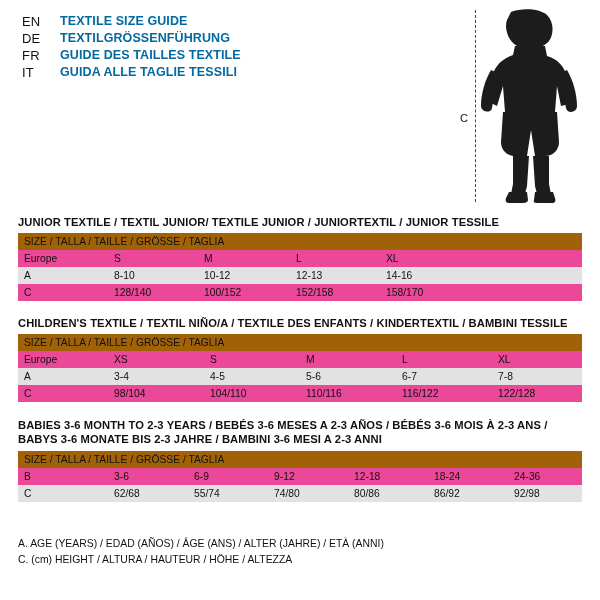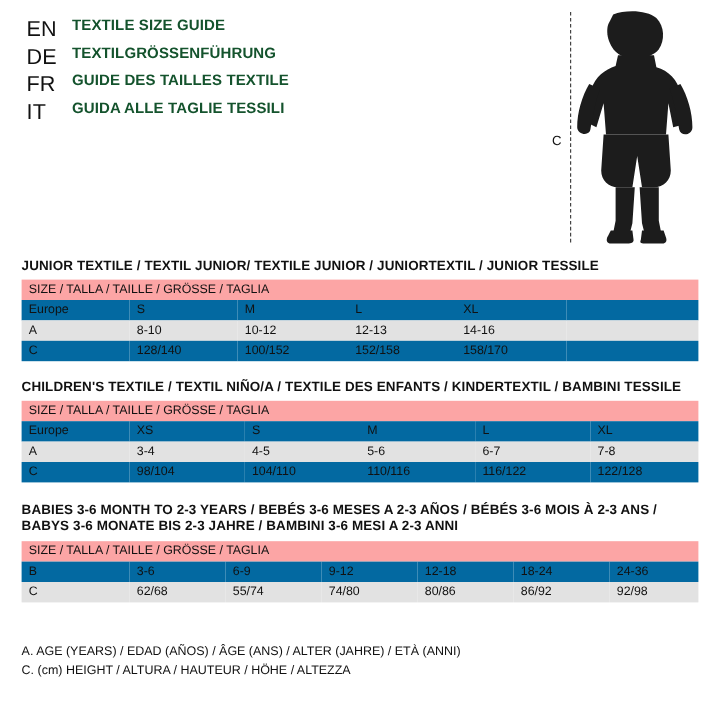--- a/index.html
+++ b/index.html
@@ -29,30 +29,30 @@
     top: 14px;
     width: 420px;
   }
   .header-row {
     display: flex;
     align-items: flex-start;
     margin-bottom: 2px;
   }
   .lang-code {
     width: 38px;
-    font-size: 18px;
+    font-size: 13px;
     font-weight: 400;
     letter-spacing: 0.2px;
     color: #111;
   }
   .lang-title {
     font-size: 12.5px;
     font-weight: 700;
     letter-spacing: 0.1px;
-    color: #14532d;
+    color: #0369a1;
     text-transform: uppercase;
   }
 
   
   .figure-wrap {
     position: absolute;
     left: 455px;
     top: 8px;
     width: 140px;
     height: 200px;
@@ -101,31 +101,31 @@
     width: 564px;
     table-layout: fixed;
   }
   table.size-table td {
     font-size: 10.3px;
     color: #111;
     padding: 3px 0 3px 6px;
     vertical-align: middle;
   }
   .row-head td {
-    background: #fca5a5;
+    background: #a16207;
     color: #ffffff;
     font-size: 10.3px;
     font-weight: 400;
     padding: 4px 0 4px 6px;
   }
   .row-alt td {
     background: #e2e2e2;
   }
   .row-plain td {
-    background: #0369a1;
+    background: #ec4899;
   }
 
   
   .legend {
     position: absolute;
     left: 18px;
     top: 536px;
     width: 564px;
   }
   .legend div {

